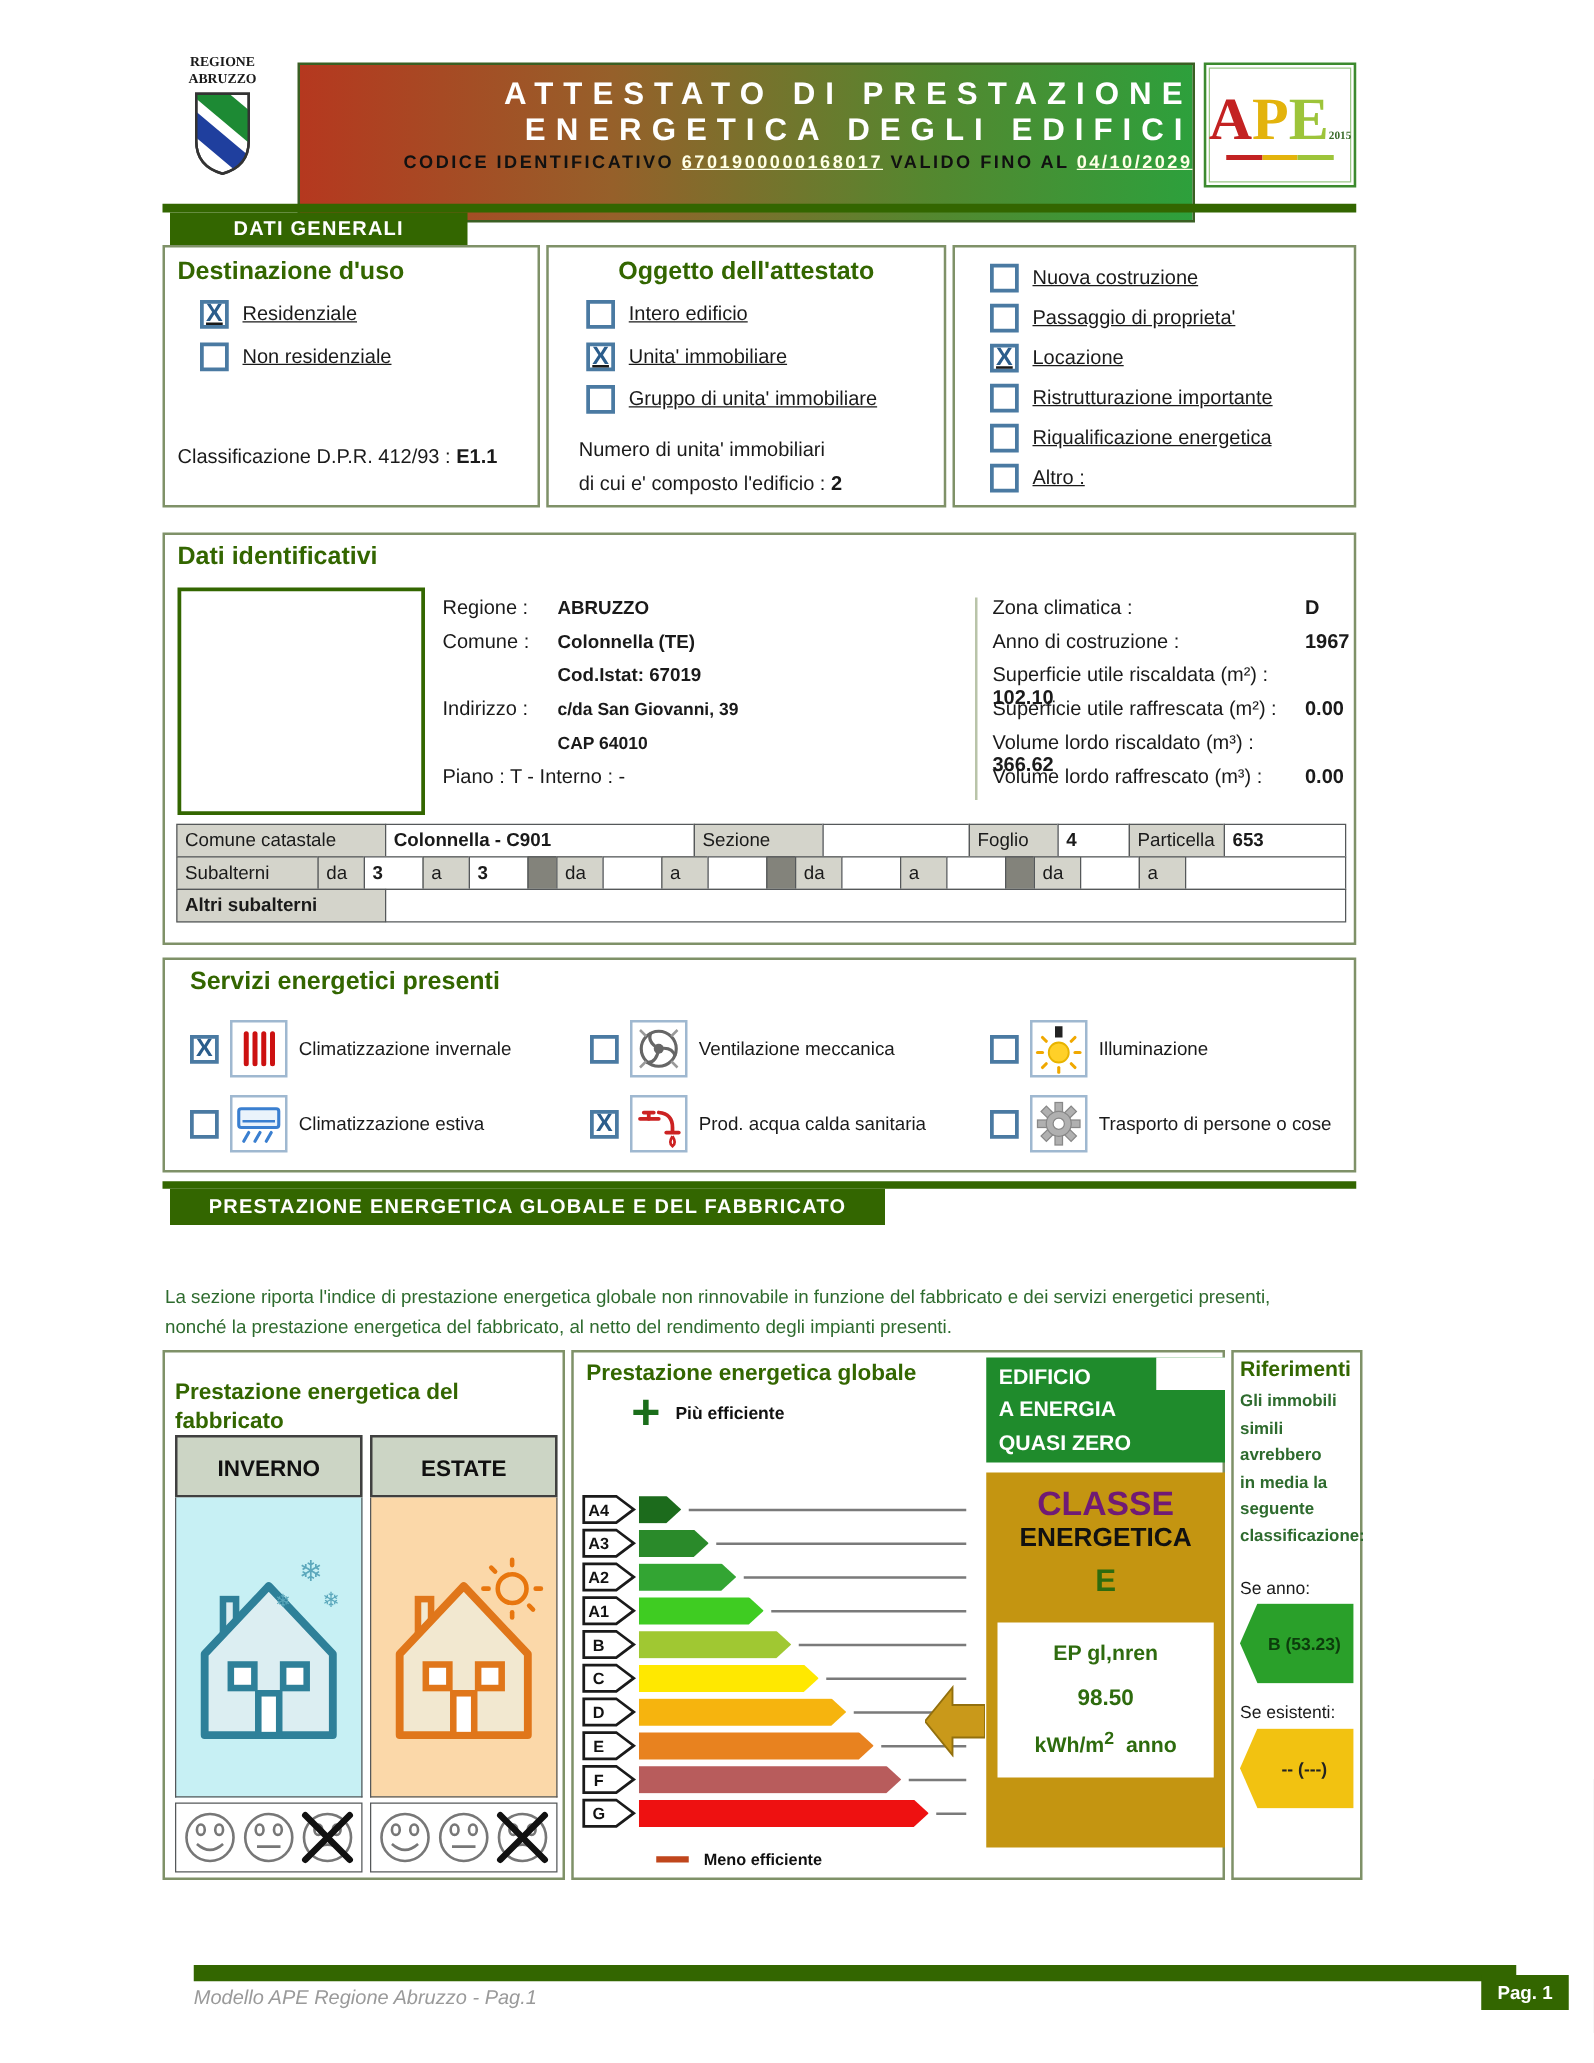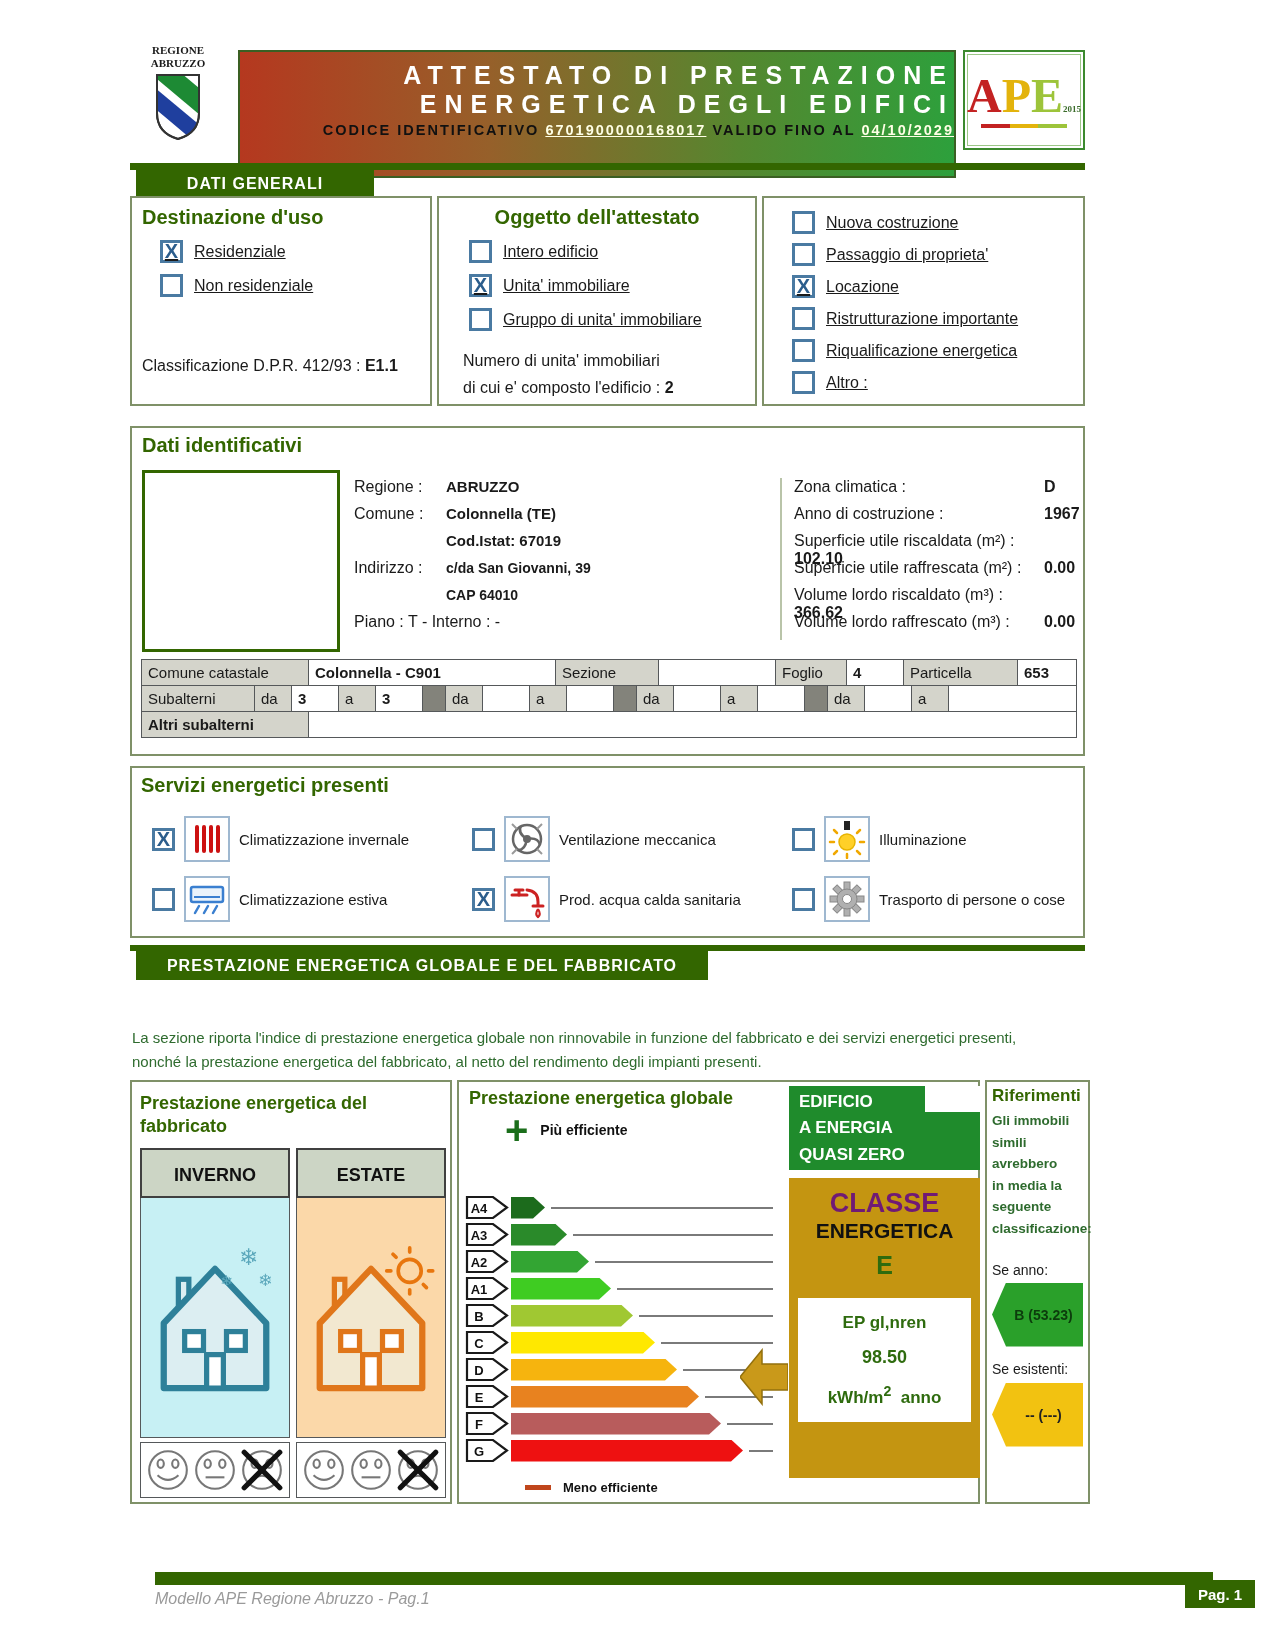--- a/index.html
+++ b/index.html
@@ -253,21 +253,21 @@
     </div>
 
     <div class="cat-table">
       <div class="cat-row">
         <div class="cat-cell cat-g" style="width:168px;">Comune catastale</div>
         <div class="cat-cell cat-b" style="width:248px;">Colonnella - C901</div>
         <div class="cat-cell cat-g" style="width:104px;">Sezione</div>
         <div class="cat-cell" style="width:118px;"></div>
         <div class="cat-cell cat-g" style="width:72px;">Foglio</div>
         <div class="cat-cell cat-b" style="width:58px;">4</div>
-        <div class="cat-cell cat-g" style="width:115px;">Particella</div>
+        <div class="cat-cell cat-g" style="width:77px;">Particella</div>
         <div class="cat-cell cat-b cat-fill">653</div>
       </div>
       <div class="cat-row">
         <div class="cat-cell cat-g" style="width:114px;">Subalterni</div>
         <div class="cat-cell cat-g" style="width:38px;">da</div>
         <div class="cat-cell cat-b" style="width:48px;">3</div>
         <div class="cat-cell cat-g" style="width:38px;">a</div>
         <div class="cat-cell cat-b" style="width:48px;">3</div>
         <div class="cat-cell cat-dark" style="width:24px;"></div>
         <div class="cat-cell cat-g" style="width:38px;">da</div>
@@ -286,21 +286,21 @@
         <div class="cat-cell cat-fill"></div>
       </div>
       <div class="cat-row">
         <div class="cat-cell cat-g cat-b" style="width:168px;">Altri subalterni</div>
         <div class="cat-cell cat-fill"></div>
       </div>
     </div>
   </div>
 
   <div class="box" style="left:130px; top:766px; width:955px; height:172px;">
-    <div class="gtitle" style="position:absolute; left:9px; top:6px;">Servizi energetici presenti</div>
+    <div class="gtitle" style="position:absolute; left:20px; top:6px;">Servizi energetici presenti</div>
 
     <div class="svc-item" style="left:20px; top:48px;">
       <span class="cb">X</span>
       <span class="icon-box">
         <svg width="40" height="40" viewBox="0 0 40 40">
             <g stroke="#cc1111" stroke-width="4" stroke-linecap="round">
               <line x1="10" y1="8" x2="10" y2="32"></line>
               <line x1="17" y1="8" x2="17" y2="32"></line>
               <line x1="24" y1="8" x2="24" y2="32"></line>
               <line x1="31" y1="8" x2="31" y2="32"></line>
@@ -404,21 +404,21 @@
 
   <div class="section-tab-bar" style="top:945px; height:6px;"></div>
   <div class="section-tab" style="left:136px; top:951px; width:572px; height:29px; line-height:29px;">PRESTAZIONE ENERGETICA GLOBALE  E DEL FABBRICATO</div>
 
   <div class="descr">
     <div>La sezione riporta l'indice di prestazione energetica globale non rinnovabile in funzione del fabbricato e dei servizi energetici presenti,</div>
     <div>nonché la prestazione energetica del fabbricato, al netto del rendimento degli impianti presenti.</div>
   </div>
 
   <div class="box" style="left:130px; top:1080px; width:322px; height:424px;">
-    <div class="gtitle" style="position:absolute; left:8px; top:10px; font-size:18px; line-height:1.3;">
+    <div class="gtitle" style="position:absolute; left:8px; top:20px; font-size:18px; line-height:1.3;">
       <div>Prestazione energetica del</div>
       <div>fabbricato</div>
     </div>
 
     <div style="position:absolute; left:8px; top:66px; width:150px;">
       <div class="fb-col-header">INVERNO</div>
       <div class="fb-col-body" style="background:#c7f0f4;">
         <svg width="136" height="160" viewBox="0 0 130 150">
           <rect x="30" y="38" width="10" height="30" fill="#dceef2" stroke="#2e8099" stroke-width="5"></rect>
           <path d="M16 80 L65 28 L114 80 V142 H16 Z" fill="#dceef2" stroke="#2e8099" stroke-width="6" stroke-linejoin="round"></path>

